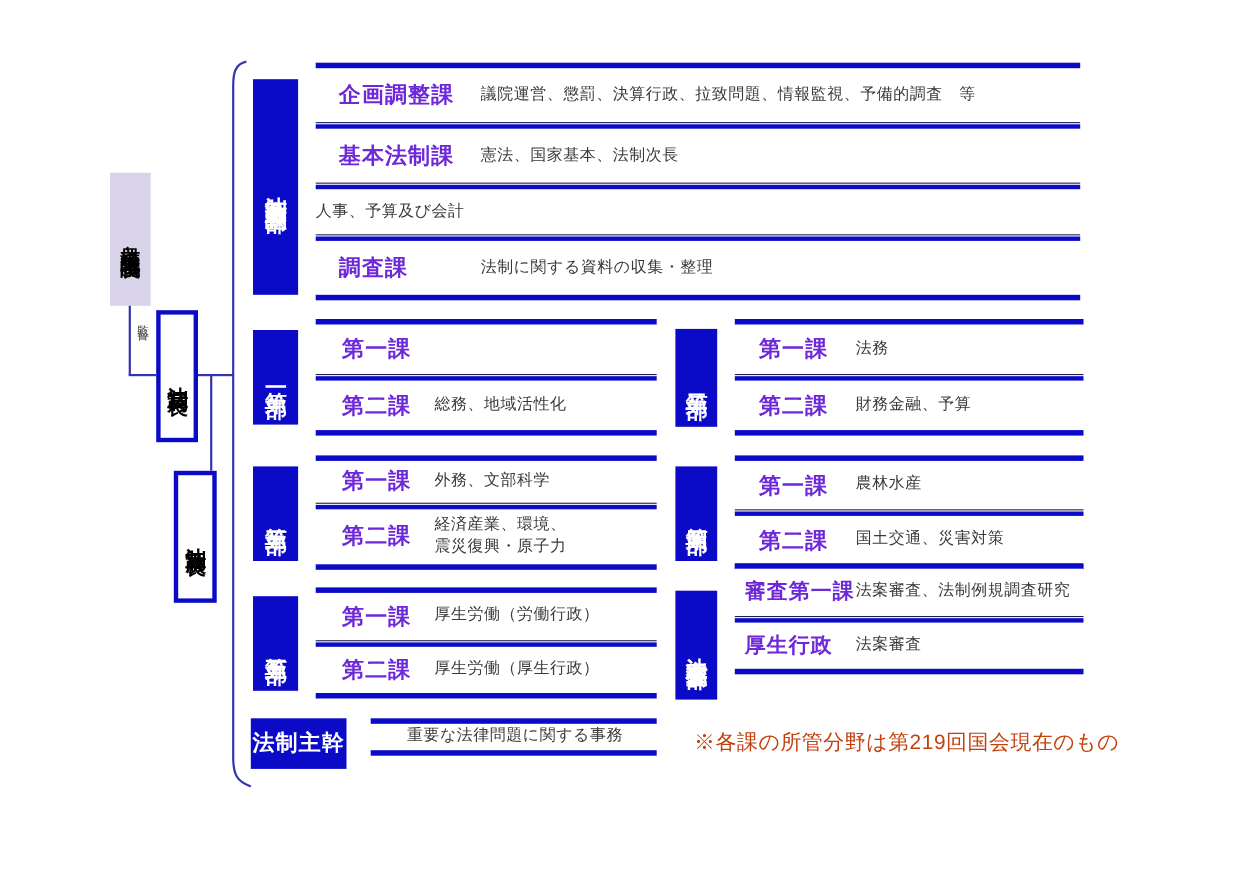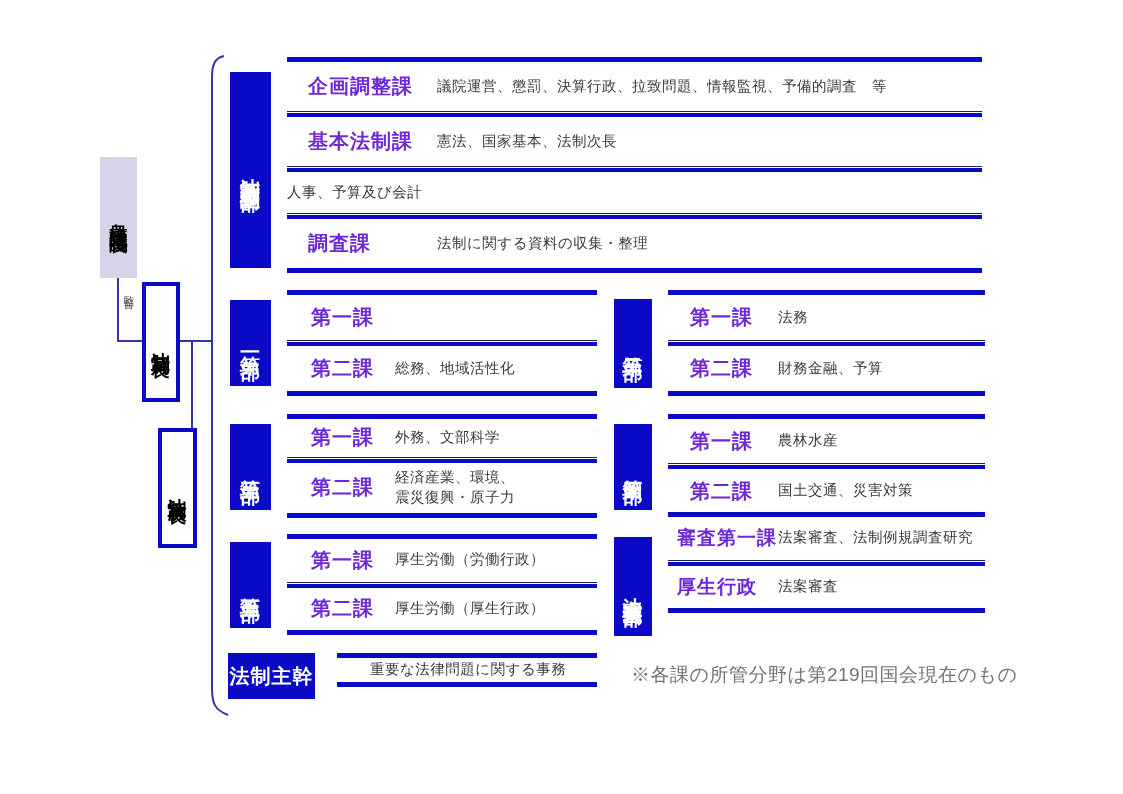--- a/index.html
+++ b/index.html
@@ -62,21 +62,21 @@
   .p1 .lbl,.p3 .lbl,.p5 .lbl{padding-left:24px;width:84px;}
   .p2 .lbl,.p4 .lbl{padding-left:22px;width:88px;}
   .p6 .lbl{padding-left:9px;width:101px;font-size:19px;}
   .p7 .desc{padding-left:33px;}
 
   .sep{flex:0 0 auto;height:6px;}
   .sep .d{height:1px;background:var(--sepdark);}
   .sep .g{height:1px;background:transparent;}
   .sep .b{height:4px;background:var(--blue);}
 
-  .note{position:absolute;left:631px;top:662px;font-size:19px;color:#737373;letter-spacing:0.5px;z-index:2;}
+  .note{position:absolute;left:631px;top:662px;font-size:19px;color:#c2410c;letter-spacing:0.5px;z-index:2;}
 </style>
 </head>
 <body>
 
 <div class="canvas">
 
   <div class="vl" style="left:117px;top:277px;height:64px;"></div>
   <div class="hl" style="left:117px;top:340px;width:95px;"></div>
   <div class="vl" style="left:191px;top:340px;height:88px;"></div>
 

